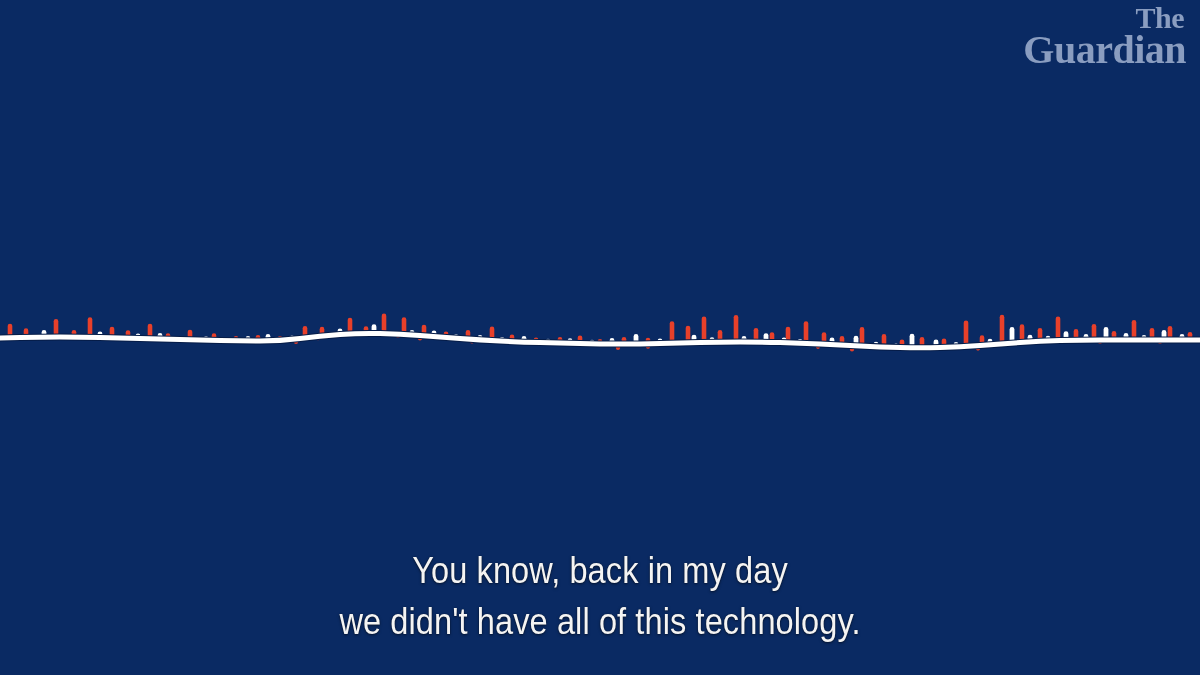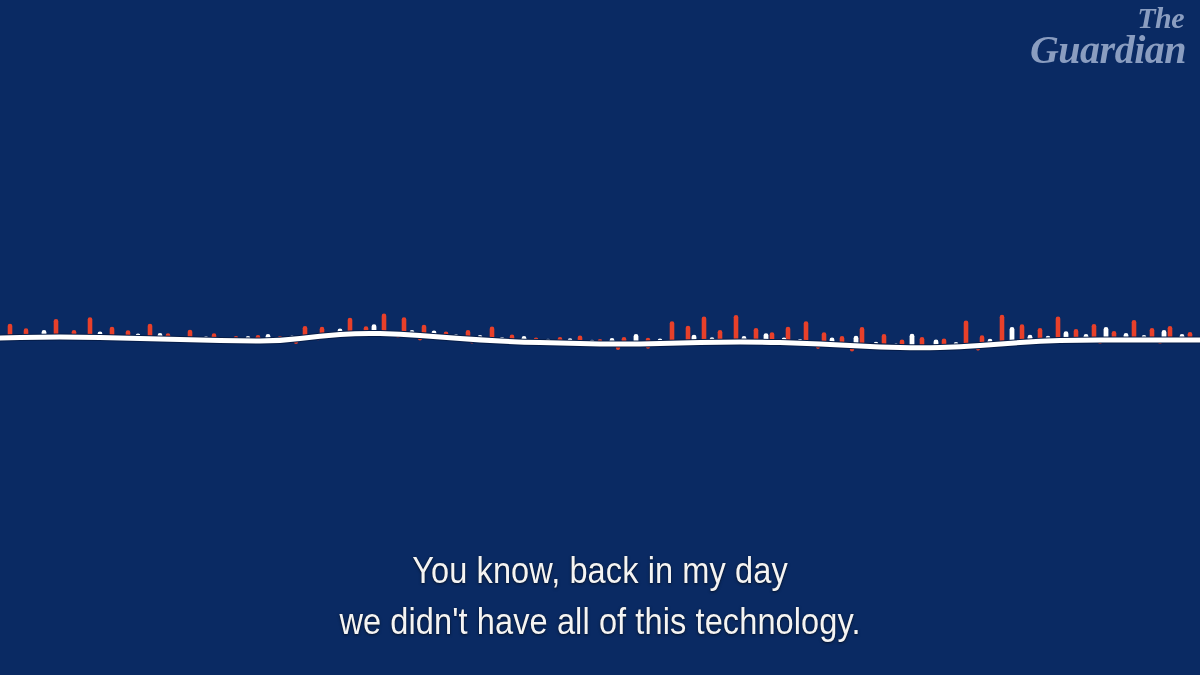--- a/index.html
+++ b/index.html
@@ -22,21 +22,20 @@
     position: absolute;
     top: 4px;
     right: 14px;
     text-align: right;
     line-height: 0.92;
     font-family: "Liberation Serif", "DejaVu Serif", serif;
     font-weight: 700;
     color: #8a9dc0;
     letter-spacing: -0.5px;
     user-select: none;
-    font-style: italic;
   }
   #logo .l-the {
     display: block;
     font-size: 30px;
     margin-right: 2px;
   }
   #logo .l-guardian {
     display: block;
     font-size: 40px;
   }

